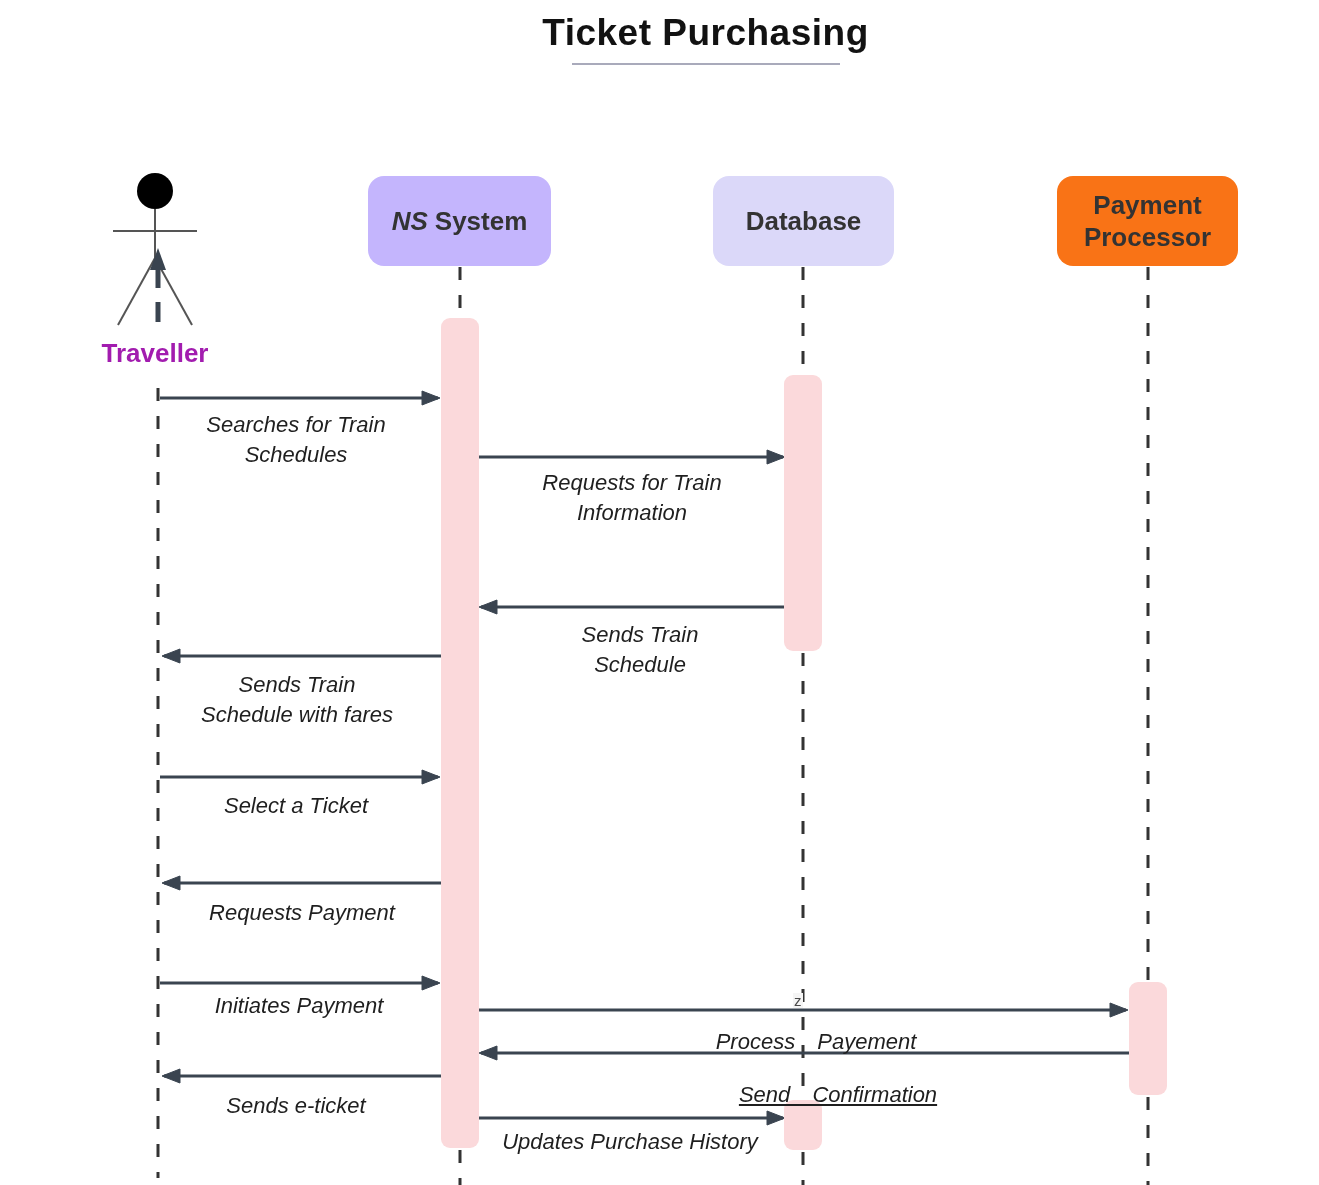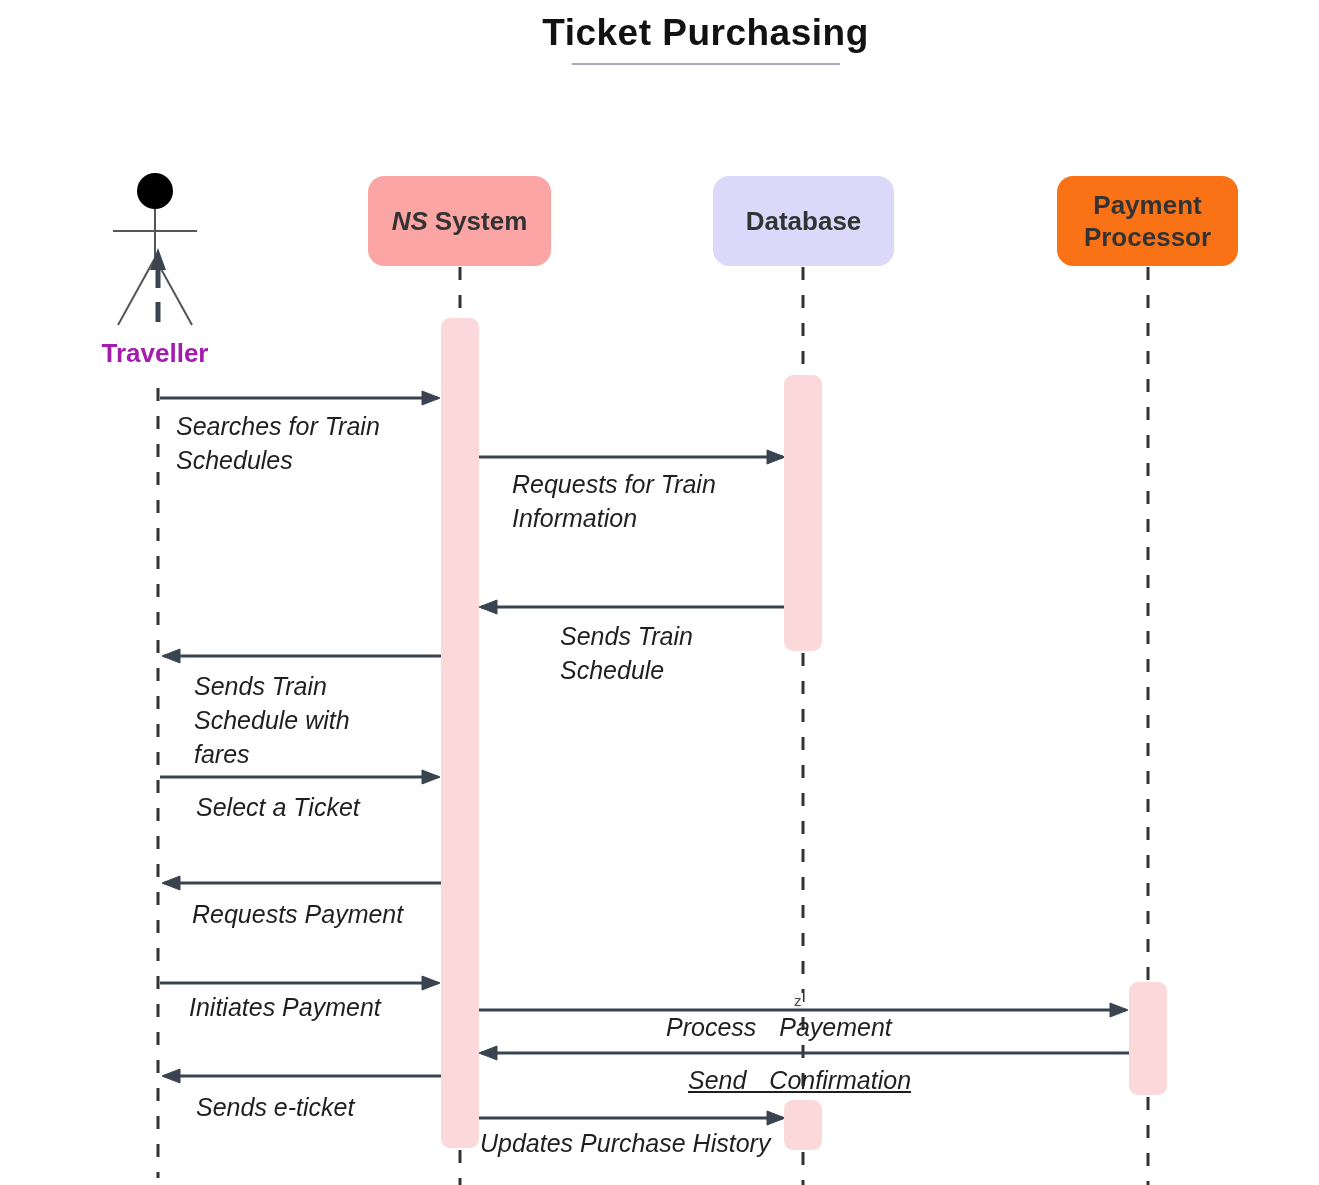--- a/index.html
+++ b/index.html
@@ -11,37 +11,37 @@
   .title-wrap{position:absolute;left:0;top:12px;width:1319px;text-align:center;margin-left:46px;}
   .title{font-size:37px;font-weight:bold;color:#121212;letter-spacing:.5px;}
   .title-underline{width:268px;height:2px;background:#a9aabb;margin:9px auto 0 auto;}
   .pbox{
     position:absolute;top:176px;height:90px;border-radius:16px;
     display:flex;align-items:center;justify-content:center;text-align:center;
     font-size:26px;font-weight:bold;color:#333;line-height:1.25;
   }
   .pbox .it{font-style:italic;}
   .pbox .rest{margin-left:7px;}
-  .ns-box{left:368px;width:183px;background:#fca5a5;}
+  .ns-box{left:368px;width:183px;background:#c4b5fd;}
   .db-box{left:713px;width:181px;background:#dbd8f9;}
   .pp-box{left:1057px;width:181px;background:#f97316;padding:0 14px;box-sizing:border-box;}
   .actor-label{
     position:absolute;left:60px;top:338px;width:190px;text-align:center;
     font-size:26px;font-weight:bold;color:#a21caf;
   }
   .activation{position:absolute;width:38px;background:#fbd9db;border-radius:9px;}
   .act-ns{left:441px;top:318px;height:830px;}
   .act-db1{left:784px;top:375px;height:276px;}
   .act-db2{left:784px;top:1100px;height:50px;}
   .act-pp{left:1129px;top:982px;height:113px;}
   .msg{
-    position:absolute;text-align:left;font-style:italic;font-size:25px;
+    position:absolute;text-align:center;font-style:italic;font-size:22px;
     color:#1f1f1f;line-height:1.35;
   }
-  .wide-gap{word-spacing:16px;}
+  .wide-gap{word-spacing:16px;margin-top:16px;}
   .stray{position:absolute;left:793px;top:993px;font-size:15px;color:#4a4a4a;background:#f5f5f5;line-height:1;padding:0 1px;}
 </style>
 </head>
 <body>
 
 <div class="canvas">
 
   <div class="title-wrap">
     <div class="title">Ticket Purchasing</div>
     <div class="title-underline"></div>

